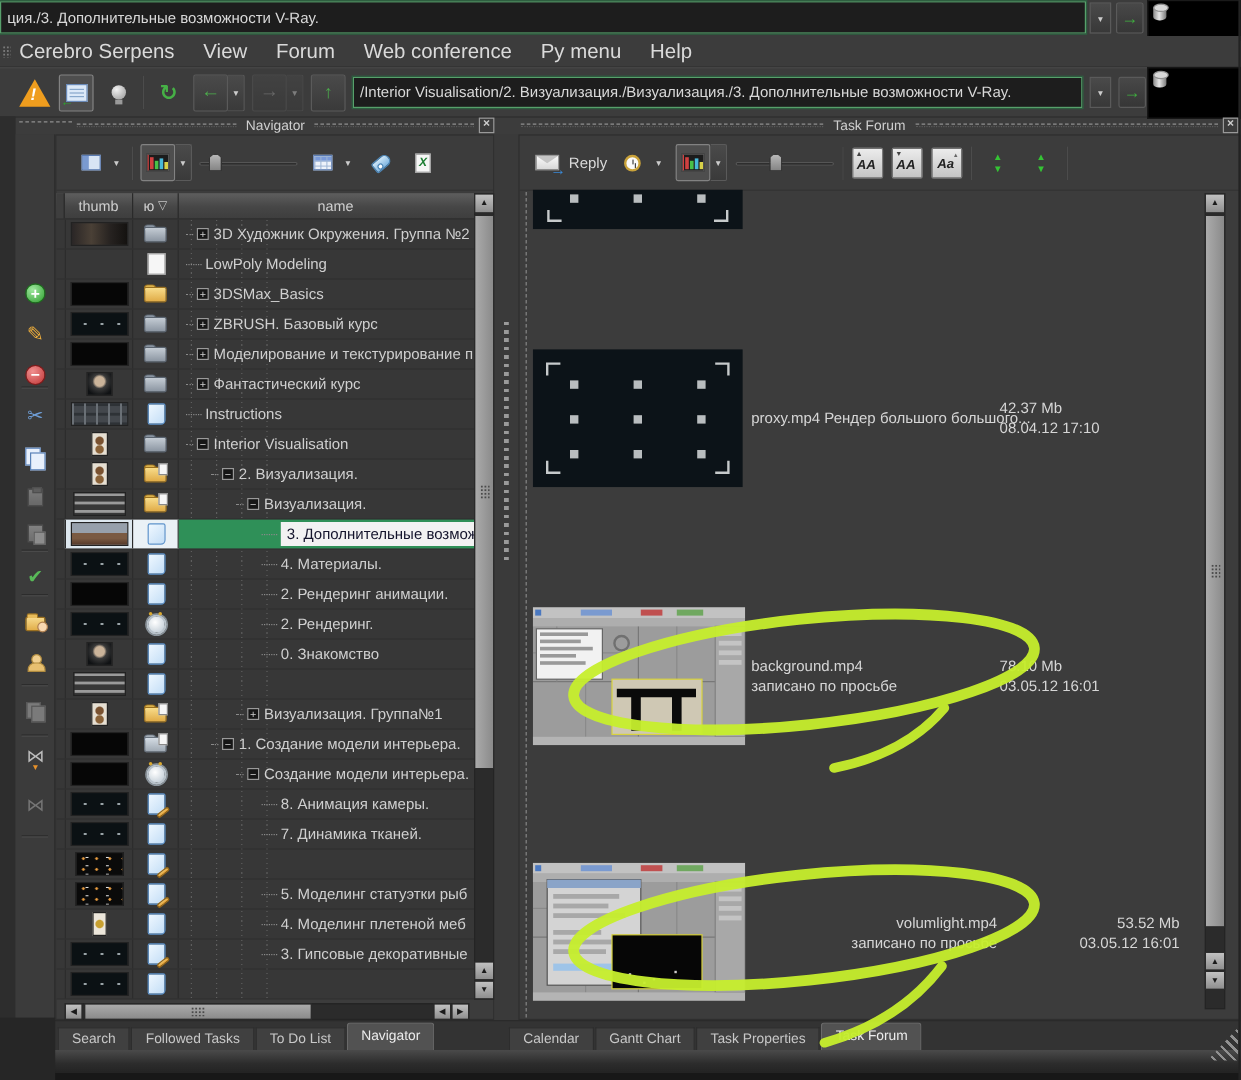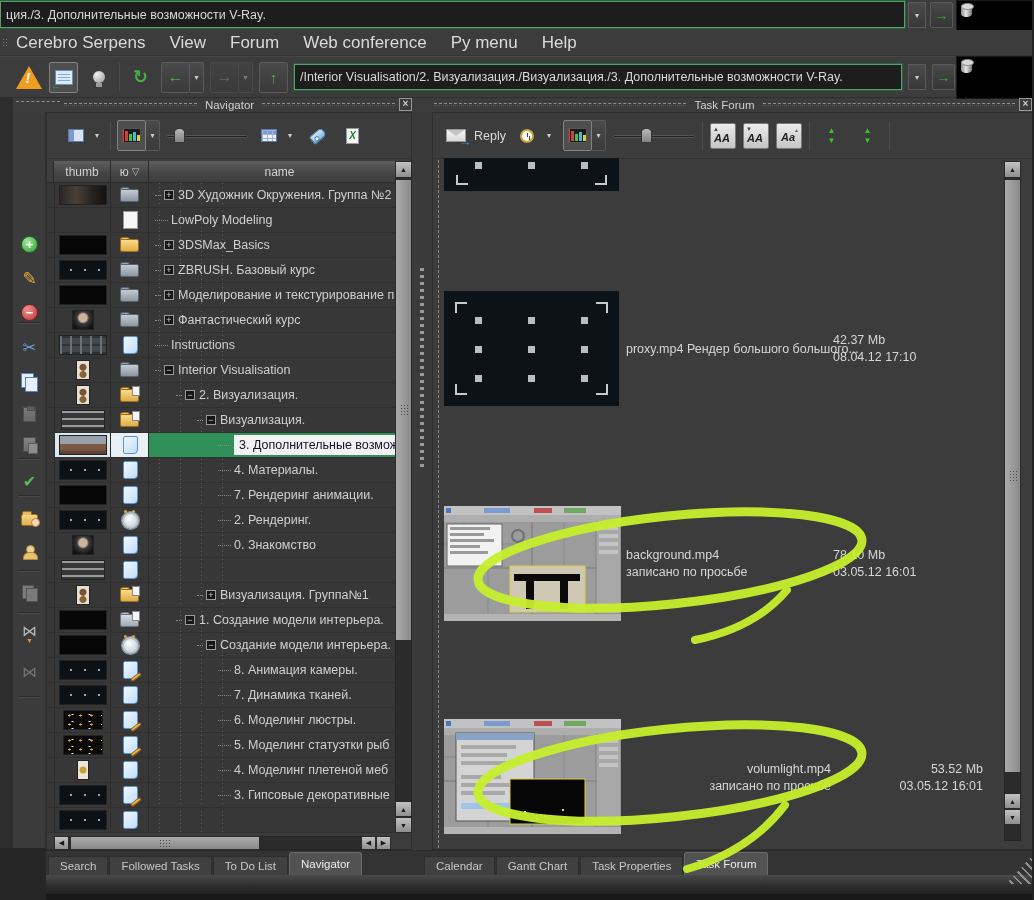--- a/index.html
+++ b/index.html
@@ -630,21 +630,21 @@
   </div>
         <div class="trow">
     <div class="cell c-thumb">
       <div class="tt tt-black"></div>
     </div>
     <div class="cell c-icon">
       <div class="ti ti-scroll"></div>
     </div>
     <div class="cell c-name" style="padding-left: 69px;">
       <span class="dots" style="width: 13px;"></span>
-      <span class="tlabel">7. Рендеринг анимации.</span>
+      <span class="tlabel">2. Рендеринг анимации.</span>
     </div>
   </div>
         <div class="trow">
     <div class="cell c-thumb">
       <div class="tt tt-dark-dots"></div>
     </div>
     <div class="cell c-icon">
       <div class="ti ti-alarm"></div>
     </div>
     <div class="cell c-name" style="padding-left: 69px;">
@@ -746,24 +746,20 @@
     </div>
   </div>
         <div class="trow">
     <div class="cell c-thumb">
       <div class="tt tt-sparkle"></div>
     </div>
     <div class="cell c-icon">
       <div class="ti ti-scroll-pencil">
               <span class="pen"></span>
             </div>
-    </div>
-    <div class="cell c-name" style="padding-left: 69px;">
-      <span class="dots" style="width: 13px;"></span>
-      <span class="tlabel">6. Моделинг люстры.</span>
     </div>
   </div>
         <div class="trow">
     <div class="cell c-thumb">
       <div class="tt tt-sparkle"></div>
     </div>
     <div class="cell c-icon">
       <div class="ti ti-scroll-pencil">
               <span class="pen"></span>
             </div>

